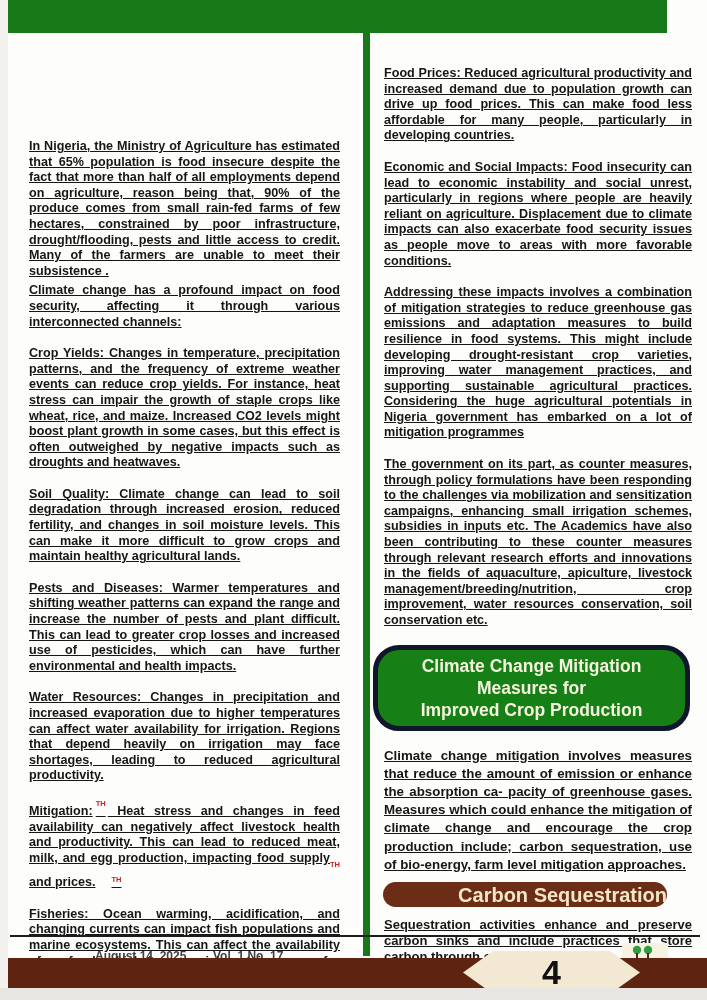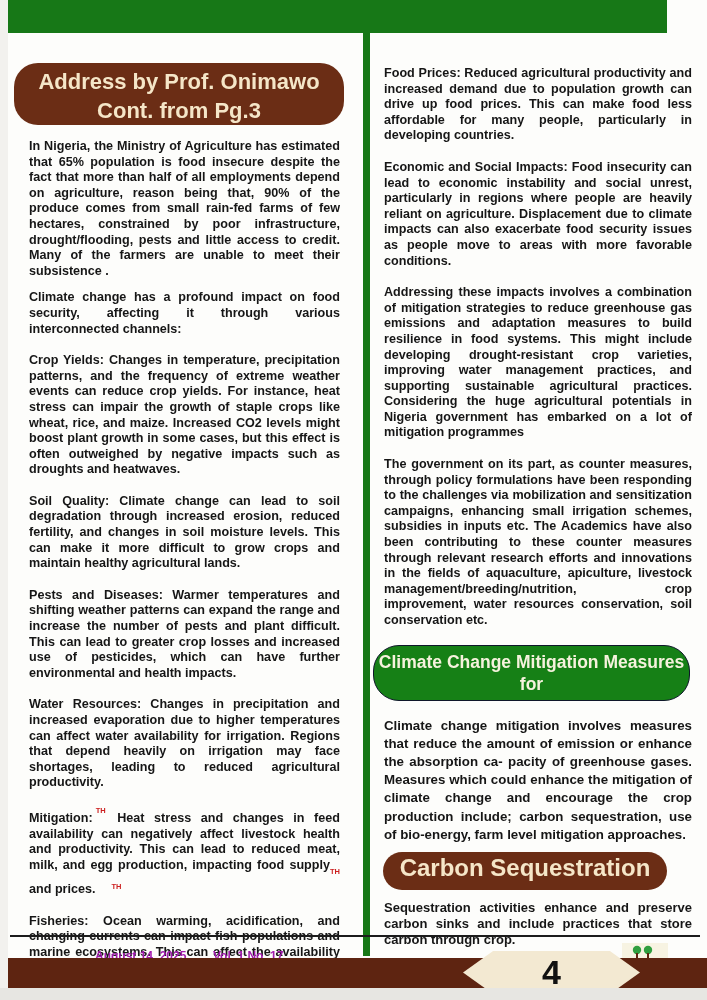--- a/index.html
+++ b/index.html
@@ -9,38 +9,38 @@
   .vdivider{position:absolute;left:363px;top:33px;width:7px;height:923px;background:#177817;}
 
   .title-banner{position:absolute;left:14px;top:63px;width:330px;height:62px;background:#6b2d15;
         border-radius:24px;color:#f5e6c8;font-weight:700;font-size:22px;text-align:center;
         line-height:29px;padding-top:4px;box-sizing:border-box;}
 
   .left-col{position:absolute;left:29px;top:139px;width:311px;}
   .right-col{position:absolute;left:384px;top:66px;width:308px;}
 
   .para{font-size:12.6px;line-height:15.6px;font-weight:600;color:#161616;
-        text-align:justify;margin:0 0 16px;}
-  .para.tight{margin-bottom:11px;}
+        text-align:justify;margin:0 0 16px;text-decoration:underline;}
+  .para.tight{margin-bottom:4px;}
   .para-lg{font-size:13.3px;line-height:18.2px;margin:0 0 2px;}
   .para-md{font-size:13px;line-height:16px;margin:0;}
 
   .th{color:#cc1f1f;font-size:7.5px;font-weight:700;position:relative;}
   .th-above{vertical-align:super;top:-0.55em;margin-left:3px;margin-right:2px;}
   .th-sub{vertical-align:sub;top:0.2em;}
   .th-trail{vertical-align:super;top:0.15em;margin-left:16px;}
 
-  .green-banner{margin:12px 0 16px -11px;width:317px;background:#168016;border:1px solid #0f172a;
+  .green-banner{margin:12px 0 16px -11px;width:317px;background:#168016;border:5px solid #0f172a;
         border-radius:26px;color:#f6f2dd;font-size:17.5px;font-weight:700;text-align:center;
         line-height:22px;padding:5px 4px;box-sizing:border-box;}
   .brown-pill{margin:8px 0 10px -1px;width:284px;background:#6b2d15;border-radius:999px;
-        color:#f5e6c8;font-size:24px;font-weight:700;text-align:center;padding:2px 0 8px;}
+        color:#f5e6c8;font-size:20px;font-weight:700;text-align:right;padding:2px 0 0;}
 
   .footer-rule{position:absolute;left:10px;top:935px;width:690px;height:2px;background:#1c1c1c;}
-  .footer-meta{position:absolute;top:949px;font-size:12px;font-weight:700;color:#a21caf;z-index:1;white-space:nowrap;}
+  .footer-meta{position:absolute;top:949px;font-size:12px;font-weight:700;color:#404040;z-index:1;white-space:nowrap;}
   .footer-date{left:95px;}
   .footer-vol{left:213px;}
   .logo-box{position:absolute;left:622px;top:943px;width:46px;height:17px;background:#f7f3e2;
         z-index:2;display:flex;align-items:center;justify-content:center;gap:2px;}
   .footer-bar{position:absolute;left:8px;top:958px;width:699px;height:30px;background:#5e2411;z-index:3;}
   .page-ribbon{position:absolute;left:463px;top:951px;width:177px;height:43px;background:#f3e9d2;
         clip-path:polygon(0 50%,17% 0,83% 0,100% 50%,83% 100%,17% 100%);z-index:4;
         display:flex;align-items:center;justify-content:center;
         font-size:34px;font-weight:700;color:#111;}
   .bottom-strip{position:absolute;left:0;top:988px;width:707px;height:12px;background:#e7e6e2;z-index:5;}
@@ -48,44 +48,41 @@
 </style>
 </head>
 <body>
 
 <div class="page">
 
   <div class="left-strip"></div>
   <div class="topbar"></div>
   <div class="vdivider"></div>
 
-  <div class="title-banner">
-    <div>Address by Prof. Onimawo</div>
-    <div>Cont. from Pg.3</div>
-  </div>
 
   <div class="left-col">
     <p class="para tight">In Nigeria, the Ministry of Agriculture has estimated that 65% population is food insecure despite the fact that more than half of all employments depend on agriculture, reason being that, 90% of the produce comes from small rain-fed farms of few hectares, constrained by poor infrastructure, drought/flooding, pests and little access to credit. Many of the farmers are unable to meet their subsistence .</p>
     <p class="para">Climate change has a profound impact on food security, affecting it through various interconnected channels:</p>
     <p class="para">Crop Yields: Changes in temperature, precipitation patterns, and the frequency of extreme weather events can reduce crop yields. For instance, heat stress can impair the growth of staple crops like wheat, rice, and maize. Increased CO2 levels might boost plant growth in some cases, but this effect is often outweighed by negative impacts such as droughts and heatwaves.</p>
     <p class="para">Soil Quality: Climate change can lead to soil degradation through increased erosion, reduced fertility, and changes in soil moisture levels. This can make it more difficult to grow crops and maintain healthy agricultural lands.</p>
     <p class="para">Pests and Diseases: Warmer temperatures and shifting weather patterns can expand the range and increase the number of pests and plant difficult. This can lead to greater crop losses and increased use of pesticides, which can have further environmental and health impacts.</p>
     <p class="para">Water Resources: Changes in precipitation and increased evaporation due to higher temperatures can affect water availability for irrigation. Regions that depend heavily on irrigation may face shortages, leading to reduced agricultural productivity.</p>
     <p class="para"><span>Mitigation:</span><sup class="th th-above">TH</sup><span> Heat stress and changes in feed availability can negatively affect livestock health and productivity. This can lead to reduced meat, milk, and egg production, impacting food supply</span><sub class="th th-sub">TH</sub><span> and prices.</span><sup class="th th-trail">TH</sup></p>
     <p class="para">Fisheries: Ocean warming, acidification, and changing currents can impact fish populations and marine ecosystems. This can affect the availability of seafood, which is a crucial protein source for many people around the world.</p>
   </div>
 
   <div class="right-col">
     <p class="para">Food Prices: Reduced agricultural productivity and increased demand due to population growth can drive up food prices. This can make food less affordable for many people, particularly in developing countries.</p>
     <p class="para">Economic and Social Impacts: Food insecurity can lead to economic instability and social unrest, particularly in regions where people are heavily reliant on agriculture. Displacement due to climate impacts can also exacerbate food security issues as people move to areas with more favorable conditions.</p>
     <p class="para">Addressing these impacts involves a combination of mitigation strategies to reduce greenhouse gas emissions and adaptation measures to build resilience in food systems. This might include developing drought-resistant crop varieties, improving water management practices, and supporting sustainable agricultural practices. Considering the huge agricultural potentials in Nigeria government has embarked on a lot of mitigation programmes</p>
     <p class="para">The government on its part, as counter measures, through policy formulations have been responding to the challenges via mobilization and sensitization campaigns, enhancing small irrigation schemes, subsidies in inputs etc. The Academics have also been contributing to these counter measures through relevant research efforts and innovations in the fields of aquaculture, apiculture, livestock management/breeding/nutrition, crop improvement, water resources conservation, soil conservation etc.</p>
 
     <div class="green-banner">
       <div>Climate Change Mitigation Measures for</div>
+      <div>Improved Crop Production</div>
     </div>
 
     <p class="para para-lg">Climate change mitigation involves measures that reduce the amount of emission or enhance the absorption ca- pacity of greenhouse gases. Measures which could enhance the mitigation of climate change and encourage the crop production include; carbon sequestration, use of bio-energy, farm level mitigation approaches.</p>
 
     <div class="brown-pill">Carbon Sequestration</div>
 
     <p class="para para-md">Sequestration activities enhance and preserve carbon sinks and include practices that store carbon through crop.</p>
   </div>
 
   <div class="footer-rule"></div>

